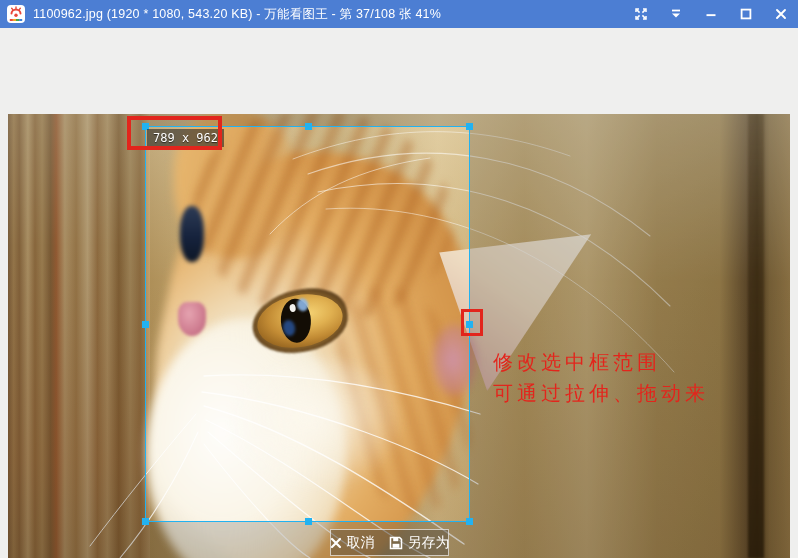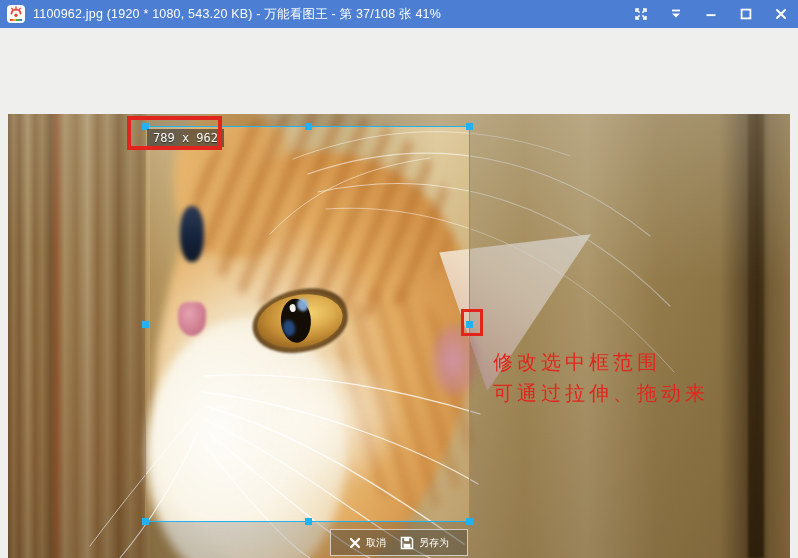--- a/index.html
+++ b/index.html
@@ -180,25 +180,25 @@
 
   .red-tip {
     position:absolute; left:485px; top:233px;
     color:var(--annot-red,#e02a20);
     font-family:"Liberation Serif","DejaVu Serif",serif;
     font-size:20px; line-height:31px; letter-spacing:4px; white-space:nowrap;
   }
 
   
   .crop-toolbar {
-    position:absolute; left:322px; top:415px; width:138px; height:27px;
+    position:absolute; left:322px; top:415px; width:119px; height:27px;
     background:rgba(72,66,58,.42);
     border:1px solid rgba(255,255,255,.65);
     display:flex; align-items:center; justify-content:center; gap:14px;
-    color:#fff; font-size:10px;
+    color:#fff; font-size:14px;
   }
   .tb-btn { display:flex; align-items:center; gap:5px; cursor:default; white-space:nowrap; }
   .tb-btn svg { display:block; }
 </style>
 </head>
 <body>
 
 <div class="window">
 
   <div class="titlebar">

